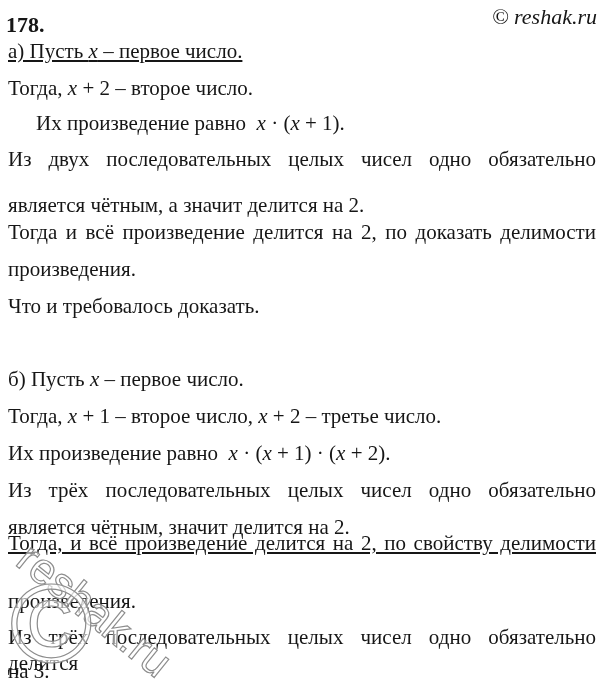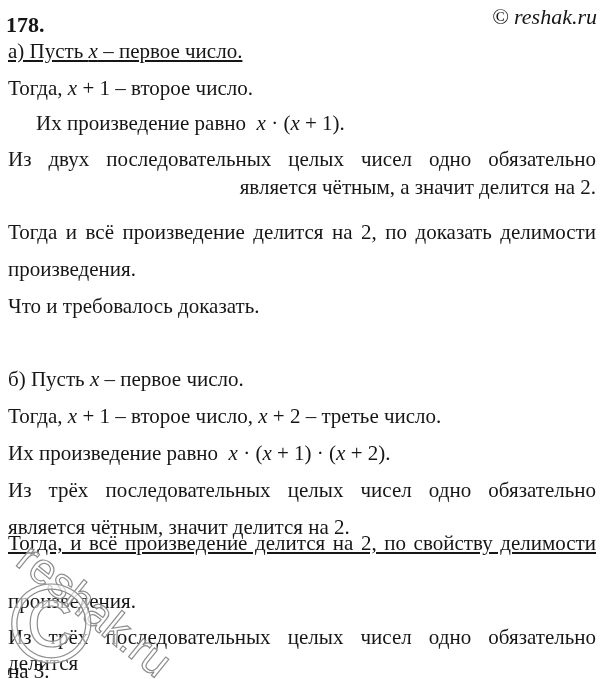--- a/index.html
+++ b/index.html
@@ -27,21 +27,21 @@
     white-space: pre-wrap;
   }
   .just {
     white-space: normal;
     text-align: justify;
     text-align-last: justify;
   }
   .v { font-style: italic; }
 
   .a1 { top: 38px; text-decoration: underline; }  .a2 { top: 75px; }  .a3 { top: 110px; margin-left: 28px; }
-  .a4 { top: 146px; } .a5 { top: 174px; text-align: right; } .a6 { top: 219px; }
+  .a4 { top: 146px; } .a5 { top: 192px; } .a6 { top: 219px; }
   .a7 { top: 256px; } .a8 { top: 293px; }
   .b1 { top: 366px; } .b2 { top: 403px; font-family: Liberation Serif, serif; } .b3 { top: 440px; }
   .b4 { top: 477px; font-family: Liberation Serif, serif; } .b5 { top: 514px; } .b6 { top: 530px; text-decoration: underline; }
   .b7 { top: 588px; } .b8 { top: 624px; } .b9 { top: 658px; }
 
   .watermark {
     position: absolute; left: 0; top: 522px;
     pointer-events: none;
   }
   .wm-stroke {
@@ -54,21 +54,21 @@
 </head>
 <body>
 
 <div>
 
   <div class="hdr-num">178.</div>
   <div class="hdr-copy">© reshak.ru</div>
 
   <div class="line a1"><span>а) Пусть </span><span class="v">x</span><span> – первое число.</span></div>
 
-  <div class="line a2"><span>Тогда, </span><span class="v">x</span><span> + 1 – второе число.</span></div>
+  <div class="line a2"><span>Тогда, </span><span class="v">x</span><span> + 2 – второе число.</span></div>
 
   <div class="line a3"><span>Их произведение равно  </span><span class="v">x</span><span> · (</span><span class="v">x</span><span> + 1).</span></div>
 
   <div class="line a4 just">Из двух последовательных целых чисел одно обязательно</div>
   <div class="line a5">является чётным, а значит делится на 2.</div>
   <div class="line a6 just">Тогда и всё произведение делится на 2, по доказать делимости</div>
   <div class="line a7">произведения.</div>
   <div class="line a8">Что и требовалось доказать.</div>
 
   <div class="line b1"><span>б) Пусть </span><span class="v">x</span><span> – первое число.</span></div>

